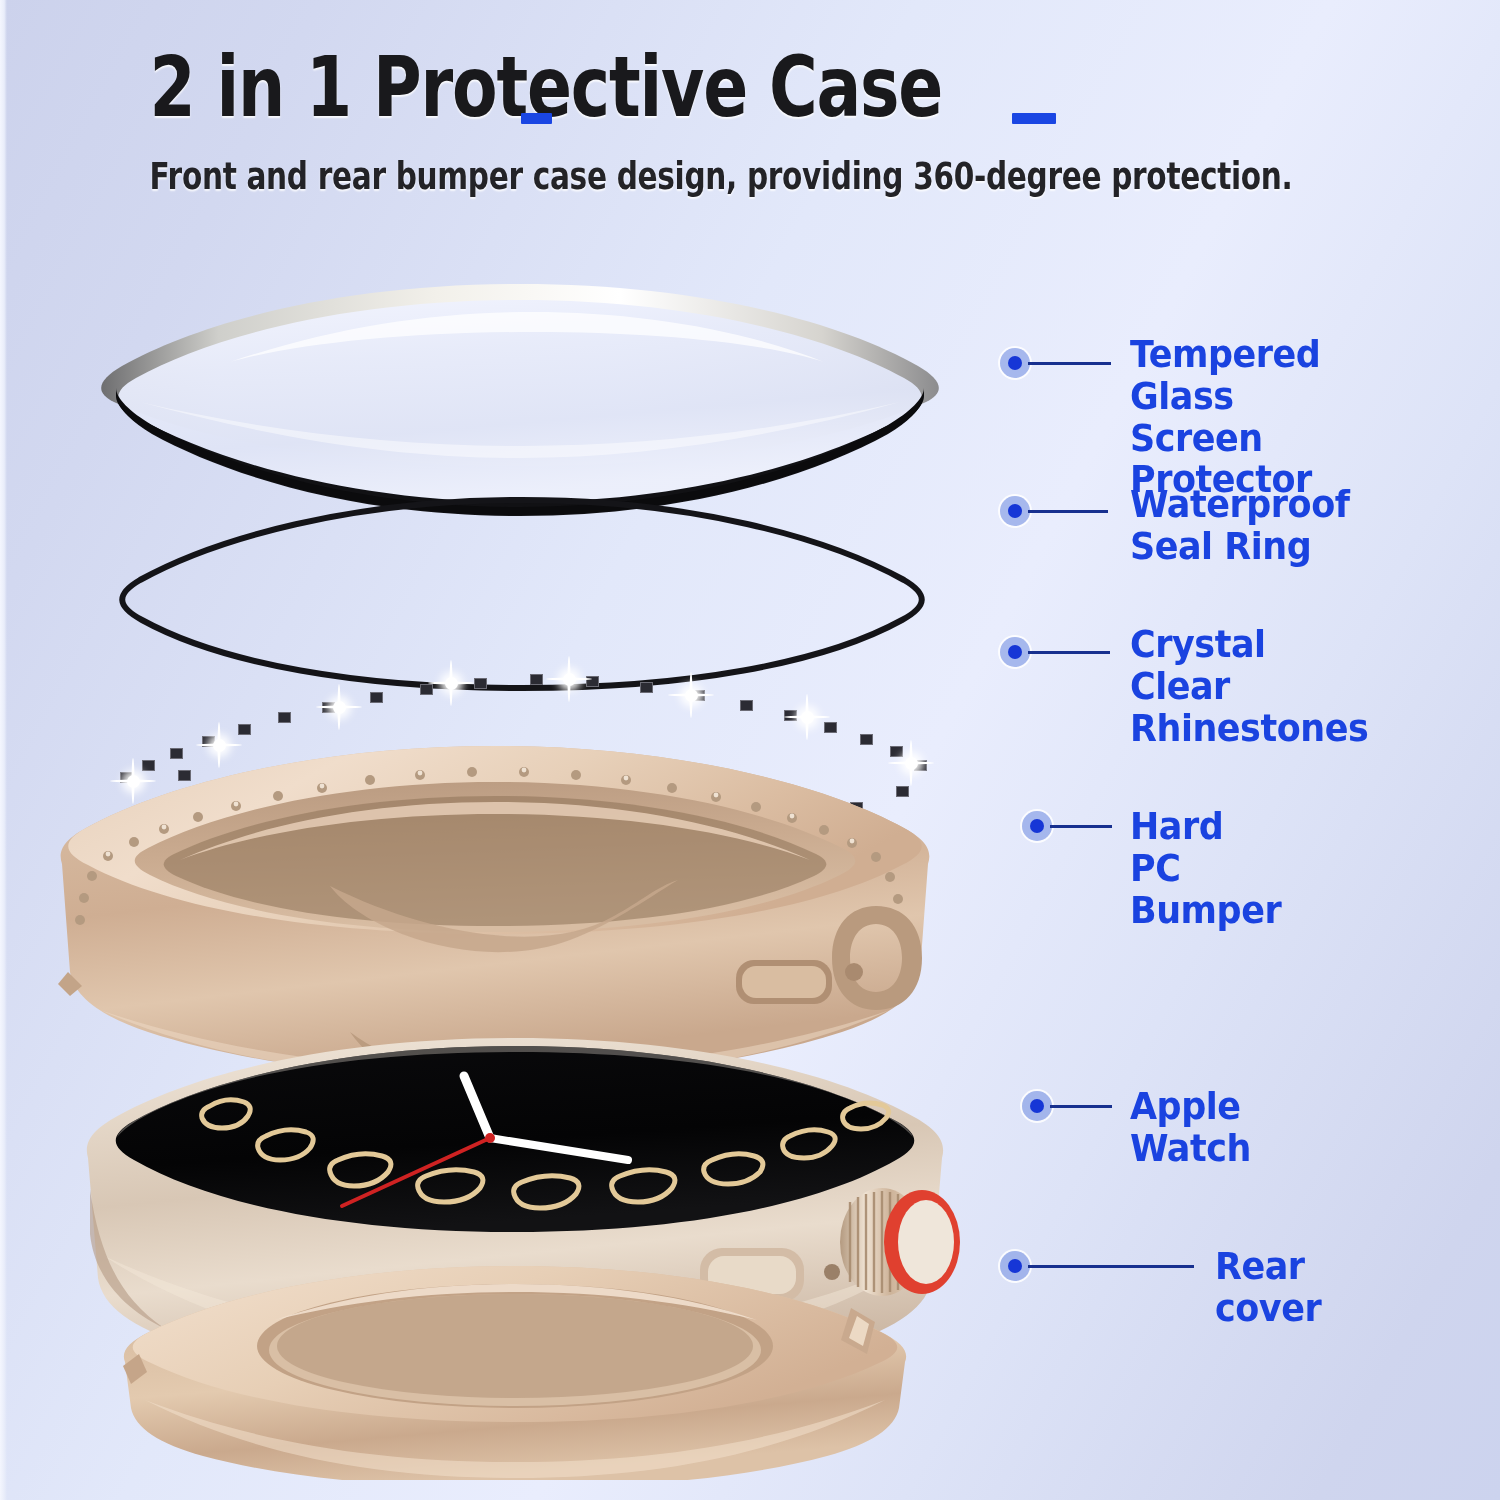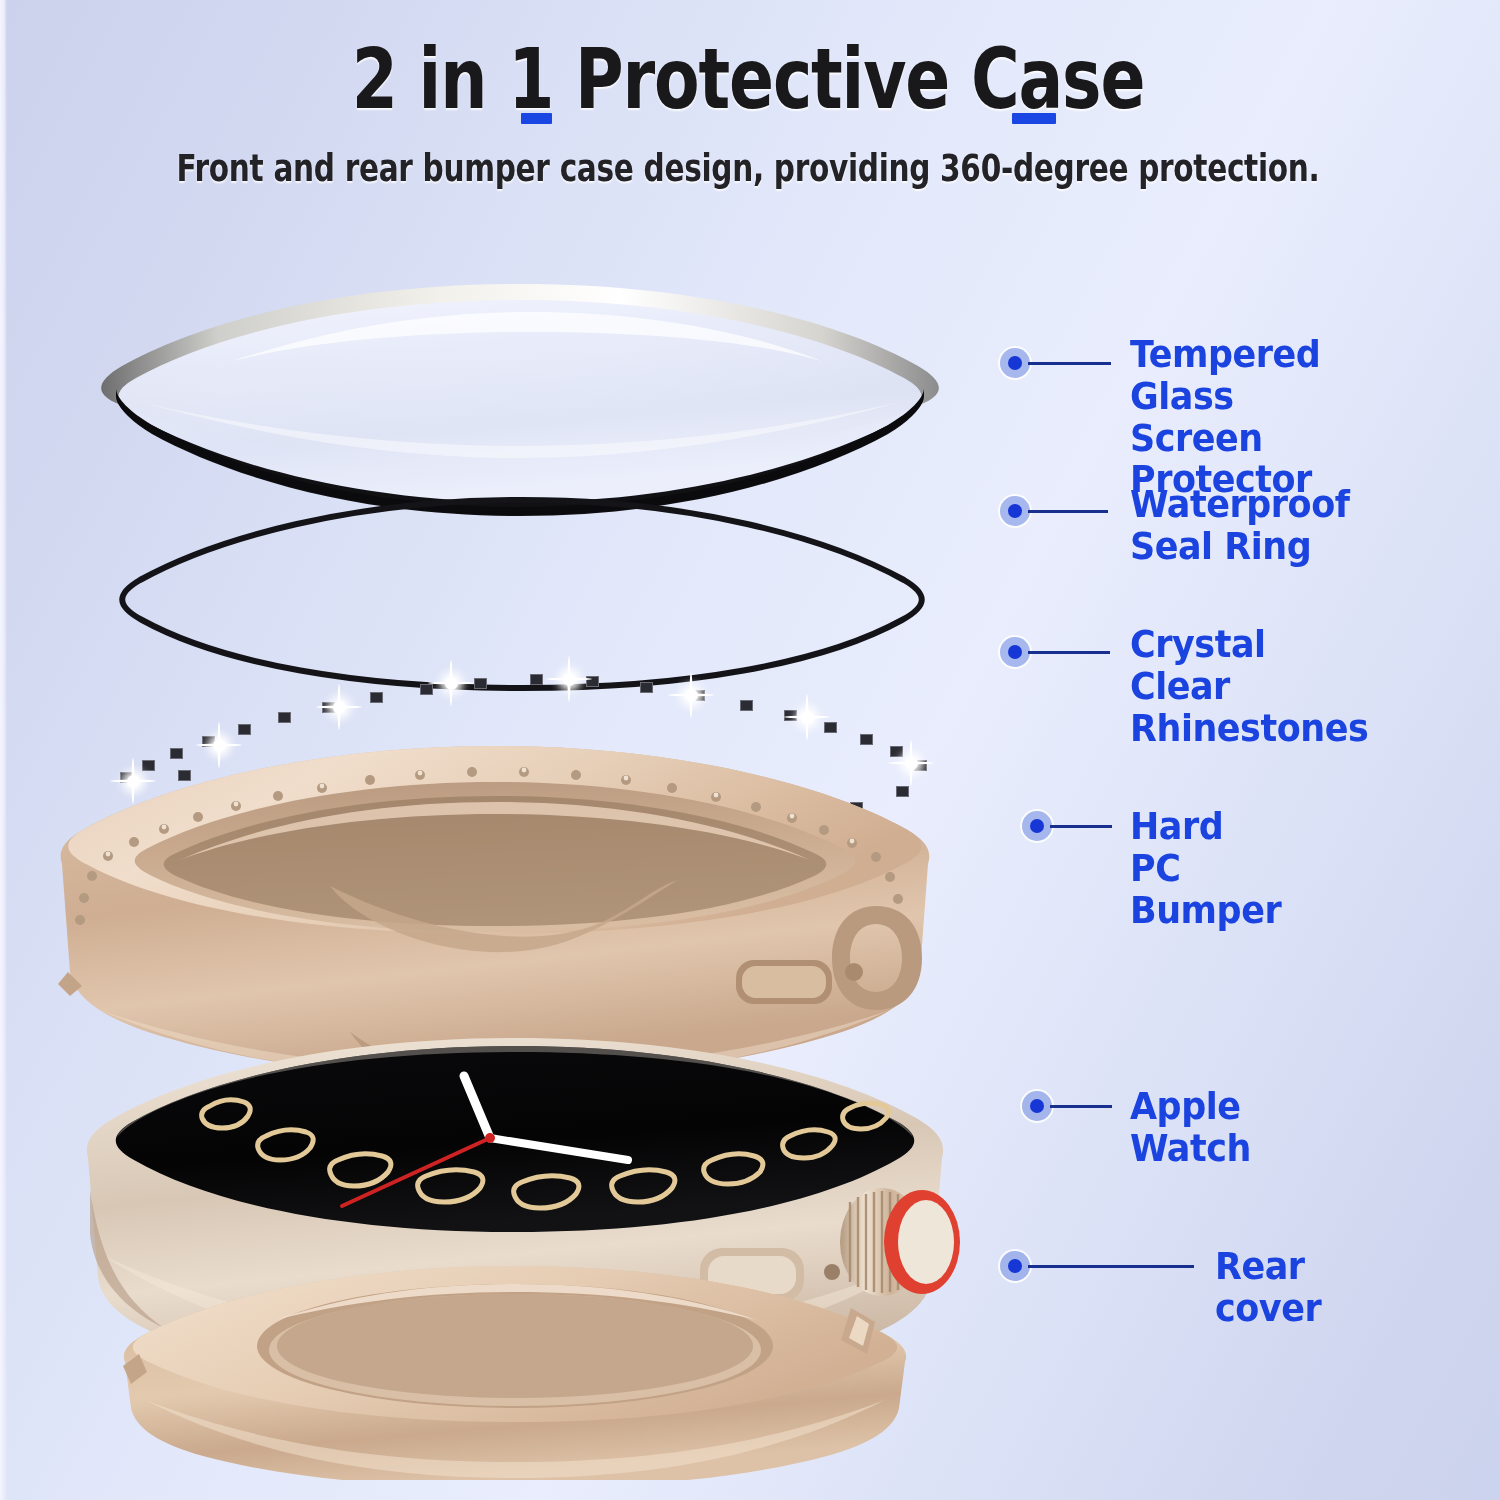--- a/index.html
+++ b/index.html
@@ -27,23 +27,22 @@
   #edge-strip {
     position: absolute;
     left: 0; top: 0;
     width: 7px; height: 1500px;
     background: linear-gradient(to right,#f4f6fe 0%, #e9edfa 60%, rgba(233,237,250,0) 100%);
   }
 
   
   #header {
     position: absolute;
-    left: 0; top: 0;
+    left: 0; top: 8px;
     width: 1496px;
-    text-align: center;
   }
   #title {
     margin: 0;
     padding-top: 38px;
     font-family: "DejaVu Sans", sans-serif;
     font-size: 83px;
     font-weight: bold;
     line-height: 1.0;
     letter-spacing: -1.5px;
     color: #19191c;

